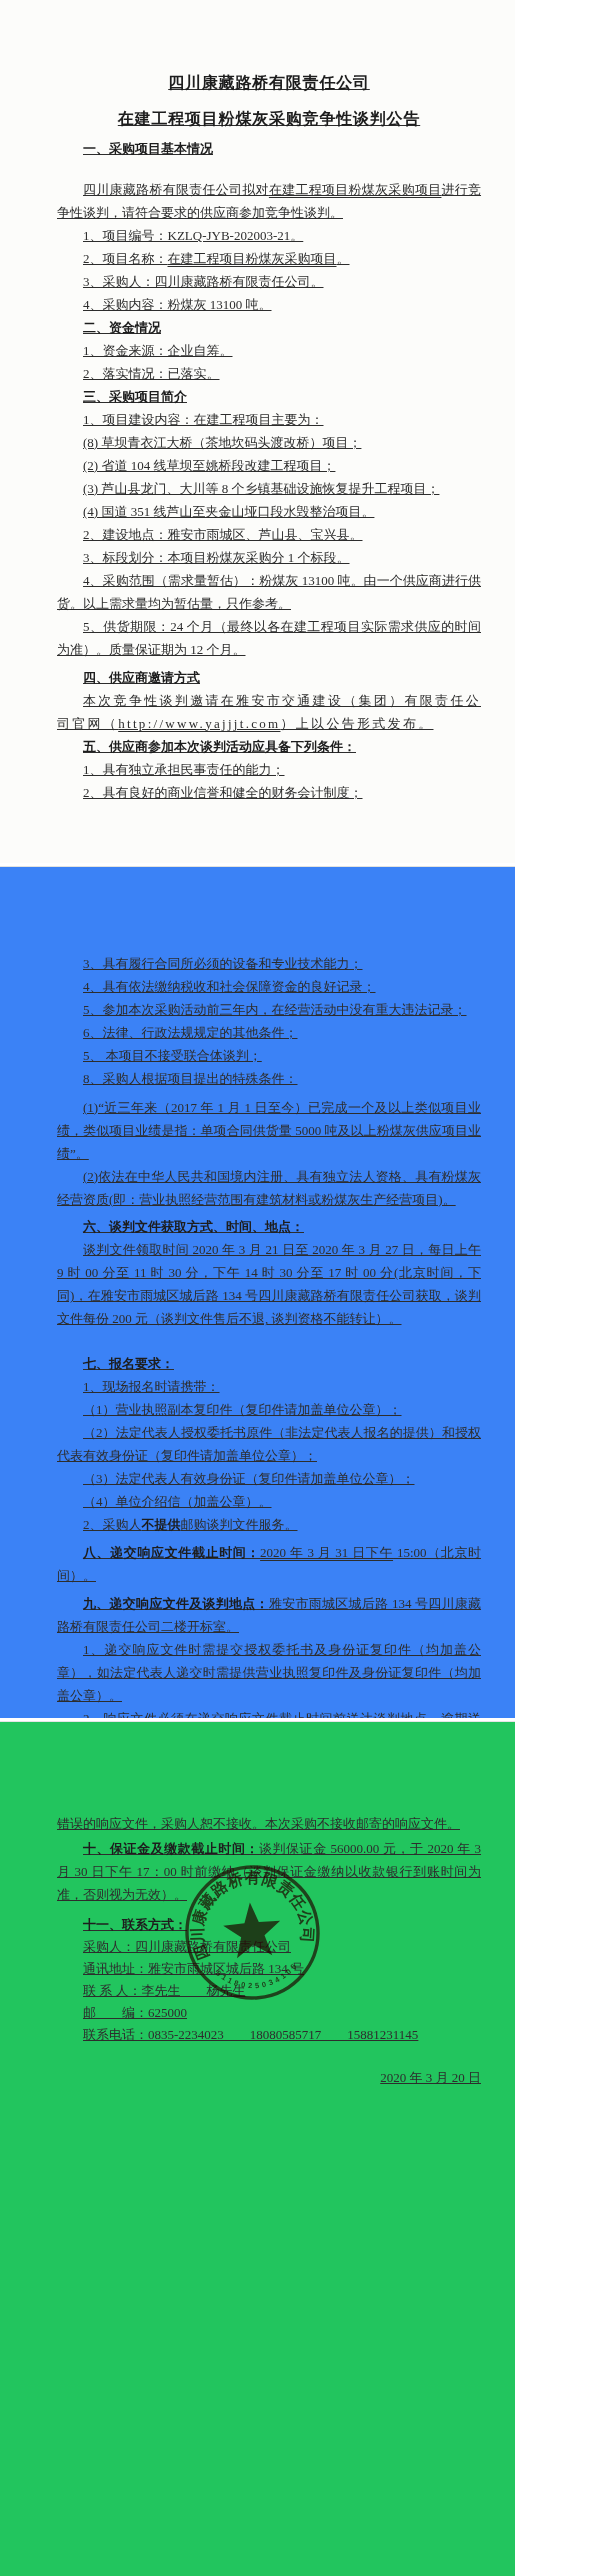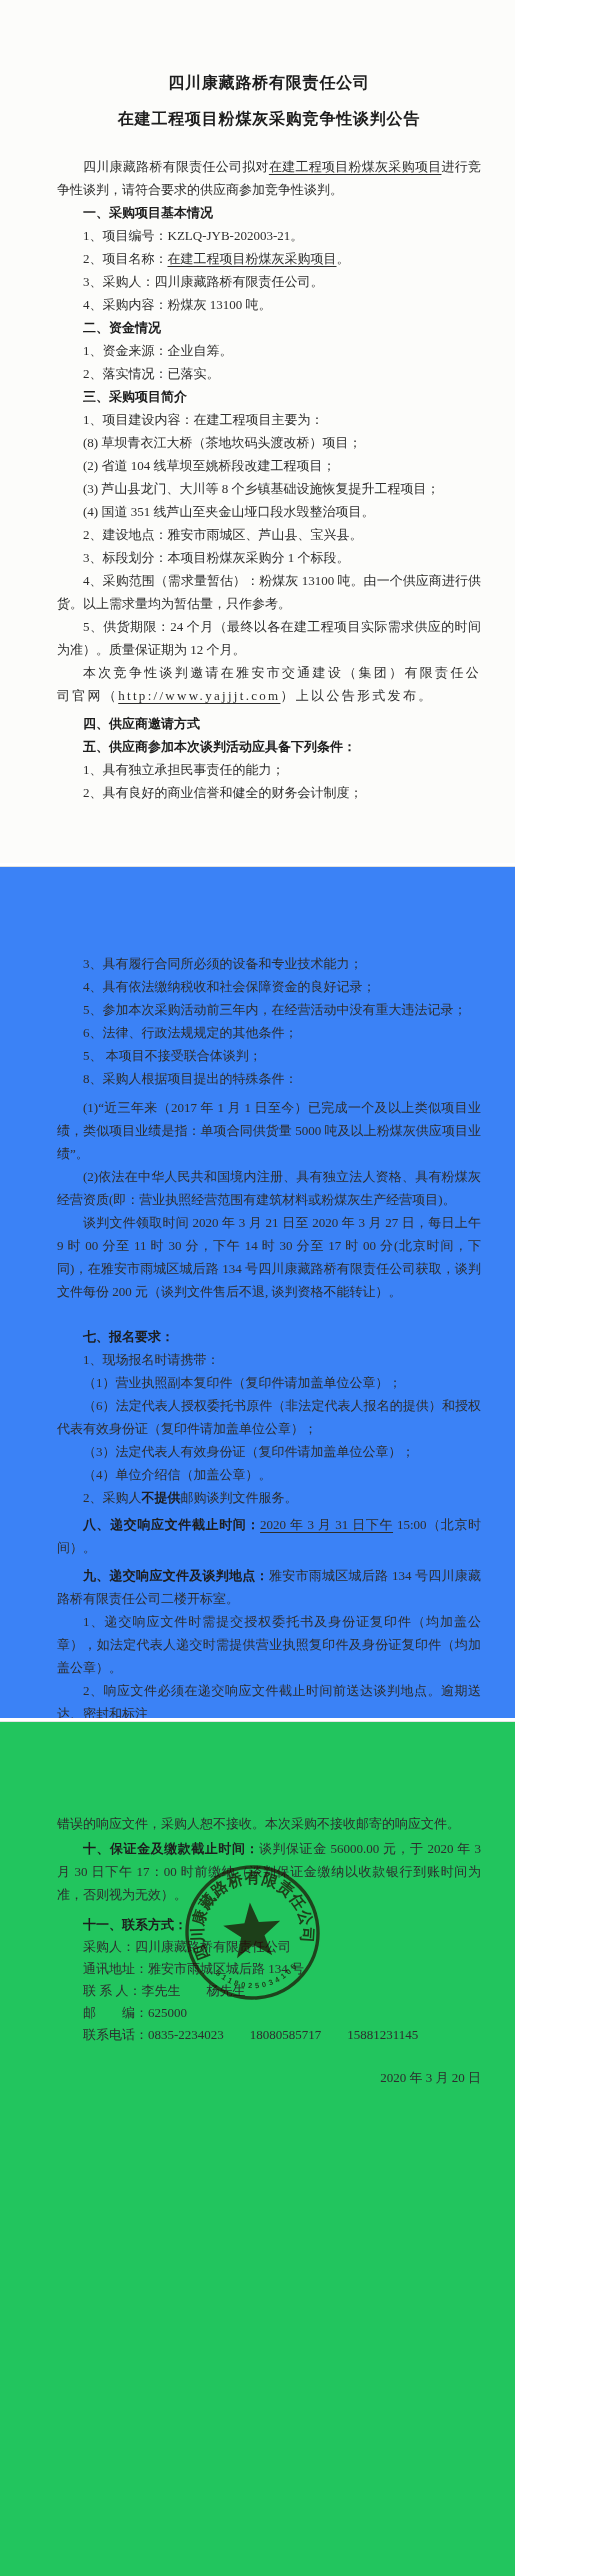--- a/index.html
+++ b/index.html
@@ -1,18 +1,18 @@
 <!DOCTYPE html>
 <html lang="zh" style="font-size:12px"><head>
 <meta charset="utf-8">
 <style>
   html,body{margin:0;padding:0;background:#ffffff;}
   body{width:607px;font-family:"Liberation Serif","DejaVu Serif",serif;color:#2d2d2d;}
   .doc{width:607px;position:relative;}
-  .page{position:relative;box-sizing:border-box;width:515px;padding-left:57px;padding-right:34px;overflow:hidden;}
+  .page{position:relative;box-sizing:border-box;width:515px;padding-left:57px;padding-right:34px;overflow:hidden;text-decoration:underline;}
   .p1{height:863px;padding-top:65px;background:#fcfcfa;}
   .p2{height:851px;padding-top:85px;background:#3b82f6;margin-top:3.8px;box-shadow:0 -0.8px 0 #dcdcd8;}
   .p3{height:854px;padding-top:90px;background:#22c55e;margin-top:4.6px;box-shadow:0 -0.8px 0 #e0dde0;}
   .blk{font-size:13px;line-height:23px;text-align:justify;}
   .ind{text-indent:2em;}
   .title{text-align:center;text-indent:0;font-size:16px;line-height:36px;letter-spacing:0.8px;
          font-family:"Liberation Sans","DejaVu Sans",sans-serif;color:#1d1d1d;}
   .b{font-weight:bold;color:#1d1d1d;font-family:"Liberation Sans","DejaVu Sans",sans-serif;}
   .u{text-decoration:underline;text-underline-offset:3px;}
   .spaced{letter-spacing:2.3px;}
@@ -22,59 +22,60 @@
          mix-blend-mode:multiply;opacity:.93;transform:rotate(-5deg);pointer-events:none;}
   .stamp svg text{font-family:"Liberation Sans","DejaVu Sans",sans-serif;font-weight:bold;}
 </style>
 </head>
 <body>
 
 <div class="doc">
     <div class="page p1">
       <div class="blk title"><span class="b ">四川康藏路桥有限责任公司</span></div>
       <div class="blk title"><span class="b ">在建工程项目粉煤灰采购竞争性谈判公告</span></div>
+      <div class="blk ind"><span class="b ">一、采购项目基本情况</span></div>
       <div class="blk ind" style="margin-top: 18px;"><span>四川康藏路桥有限责任公司拟对</span><span class="u">在建工程项目粉煤灰采购项目</span><span>进行竞争性谈判，请符合要求的供应商参加竞争性谈判。</span></div>
-      <div class="blk ind"><span class="b ">一、采购项目基本情况</span></div>
       <div class="blk ind"><span>1、项目编号：KZLQ-JYB-202003-21。</span></div>
       <div class="blk ind"><span>2、项目名称：</span><span class="u">在建工程项目粉煤灰采购项目</span><span>。</span></div>
       <div class="blk ind"><span>3、采购人：四川康藏路桥有限责任公司。</span></div>
       <div class="blk ind"><span>4、采购内容：粉煤灰 13100 吨。</span></div>
       <div class="blk ind"><span class="b ">二、资金情况</span></div>
       <div class="blk ind"><span>1、资金来源：企业自筹。</span></div>
       <div class="blk ind"><span>2、落实情况：已落实。</span></div>
       <div class="blk ind"><span class="b ">三、采购项目简介</span></div>
       <div class="blk ind"><span>1、项目建设内容：在建工程项目主要为：</span></div>
       <div class="blk ind"><span>(8) 草坝青衣江大桥（茶地坎码头渡改桥）项目；</span></div>
       <div class="blk ind"><span>(2) 省道 104 线草坝至姚桥段改建工程项目；</span></div>
       <div class="blk ind"><span>(3) 芦山县龙门、大川等 8 个乡镇基础设施恢复提升工程项目；</span></div>
       <div class="blk ind"><span>(4) 国道 351 线芦山至夹金山垭口段水毁整治项目。</span></div>
       <div class="blk ind"><span>2、建设地点：雅安市雨城区、芦山县、宝兴县。</span></div>
       <div class="blk ind"><span>3、标段划分：本项目粉煤灰采购分 1 个标段。</span></div>
       <div class="blk ind"><span>4、采购范围（需求量暂估）：粉煤灰 13100 吨。由一个供应商进行供货。以上需求量均为暂估量，只作参考。</span></div>
       <div class="blk ind"><span>5、供货期限：24 个月（最终以各在建工程项目实际需求供应的时间为准）。质量保证期为 12 个月。</span></div>
+      <div class="blk ind" style="margin-top: 4.6px;"><span class="b ">四、供应商邀请方式</span></div>
       <div class="blk ind spaced"><span>本次竞争性谈判邀请在雅安市交通建设（集团）有限责任公司官网（</span><span class="u">http://www.yajjjt.com</span><span>）上以公告形式发布。</span></div>
-      <div class="blk ind" style="margin-top: 4.6px;"><span class="b ">四、供应商邀请方式</span></div>
       <div class="blk ind"><span class="b ">五、供应商参加本次谈判活动应具备下列条件：</span></div>
       <div class="blk ind"><span>1、具有独立承担民事责任的能力；</span></div>
       <div class="blk ind"><span>2、具有良好的商业信誉和健全的财务会计制度；</span></div>
     </div>
     <div class="page p2">
       <div class="blk ind"><span>3、具有履行合同所必须的设备和专业技术能力；</span></div>
       <div class="blk ind"><span>4、具有依法缴纳税收和社会保障资金的良好记录；</span></div>
       <div class="blk ind"><span>5、参加本次采购活动前三年内，在经营活动中没有重大违法记录；</span></div>
       <div class="blk ind"><span>6、法律、行政法规规定的其他条件；</span></div>
       <div class="blk ind"><span>5、 本项目不接受联合体谈判；</span></div>
       <div class="blk ind"><span>8、采购人根据项目提出的特殊条件：</span></div>
       <div class="blk ind" style="margin-top: 6px;"><span>(1)“近三年来（2017 年 1 月 1 日至今）已完成一个及以上类似项目业绩，类似项目业绩是指：单项合同供货量 5000 吨及以上粉煤灰供应项目业绩”。</span></div>
       <div class="blk ind"><span>(2)依法在中华人民共和国境内注册、具有独立法人资格、具有粉煤灰经营资质(即：营业执照经营范围有建筑材料或粉煤灰生产经营项目)。</span></div>
+      <div class="blk ind" style="margin-top: 4.6px;"><span class="b ">六、谈判文件获取方式、时间、地点：</span></div>
       <div class="blk ind"><span>谈判文件领取时间 2020 年 3 月 21 日至 2020 年 3 月 27 日，每日上午 9 时 00 分至 11 时 30 分，下午 14 时 30 分至 17 时 00 分(北京时间，下同)，在雅安市雨城区城后路 134 号四川康藏路桥有限责任公司获取，谈判文件每份 200 元（谈判文件售后不退, 谈判资格不能转让）。</span></div>
       <div class="blk ind" style="margin-top: 22px;"><span class="b ">七、报名要求：</span></div>
       <div class="blk ind"><span>1、现场报名时请携带：</span></div>
       <div class="blk ind"><span>（1）营业执照副本复印件（复印件请加盖单位公章）；</span></div>
-      <div class="blk ind"><span>（6）法定代表人授权委托书原件（非法定代表人报名的提供）和授权代表有效身份证（复印件请加盖单位公章）；</span></div>
+      <div class="blk ind"><span>（2）法定代表人授权委托书原件（非法定代表人报名的提供）和授权代表有效身份证（复印件请加盖单位公章）；</span></div>
       <div class="blk ind"><span>（3）法定代表人有效身份证（复印件请加盖单位公章）；</span></div>
       <div class="blk ind"><span>（4）单位介绍信（加盖公章）。</span></div>
       <div class="blk ind"><span>2、采购人</span><span class="b ">不提供</span><span>邮购谈判文件服务。</span></div>
       <div class="blk ind" style="margin-top: 4.6px;"><span class="b ">八、递交响应文件截止时间：</span><span class="u">2020 年 3 月 31 日下午</span><span> 15:00（北京时间）。</span></div>
       <div class="blk ind" style="margin-top: 4.6px;"><span class="b ">九、递交响应文件及谈判地点：</span><span>雅安市雨城区城后路 134 号四川康藏路桥有限责任公司二楼开标室。</span></div>
       <div class="blk ind"><span>1、递交响应文件时需提交授权委托书及身份证复印件（均加盖公章），如法定代表人递交时需提供营业执照复印件及身份证复印件（均加盖公章）。</span></div>
       <div class="blk ind"><span>2、响应文件必须在递交响应文件截止时间前送达谈判地点。逾期送达、密封和标注</span></div>
     </div>
     <div class="page p3">
       <div class="blk "><span>错误的响应文件，采购人恕不接收。本次采购不接收邮寄的响应文件。</span></div>

